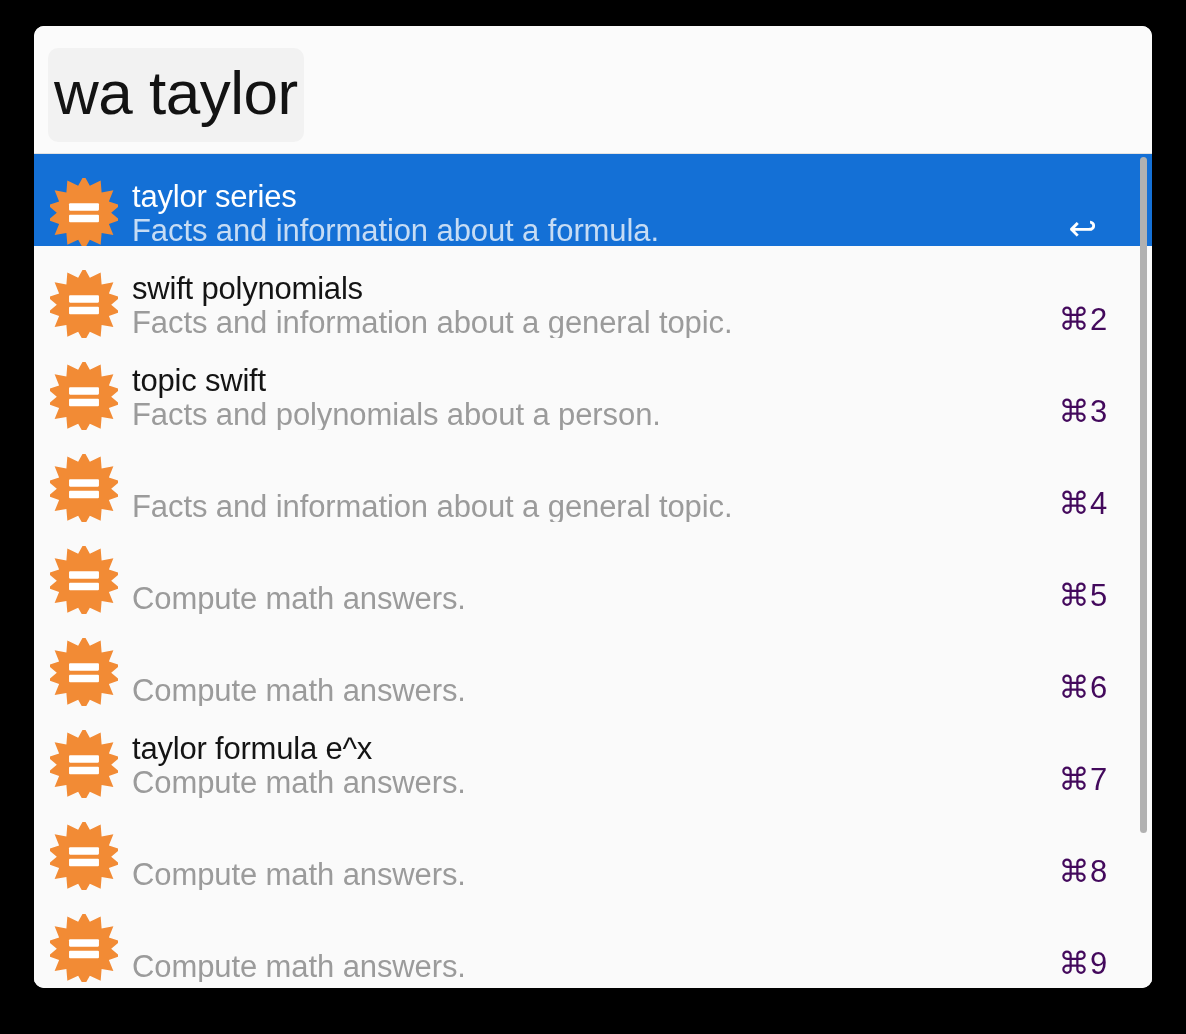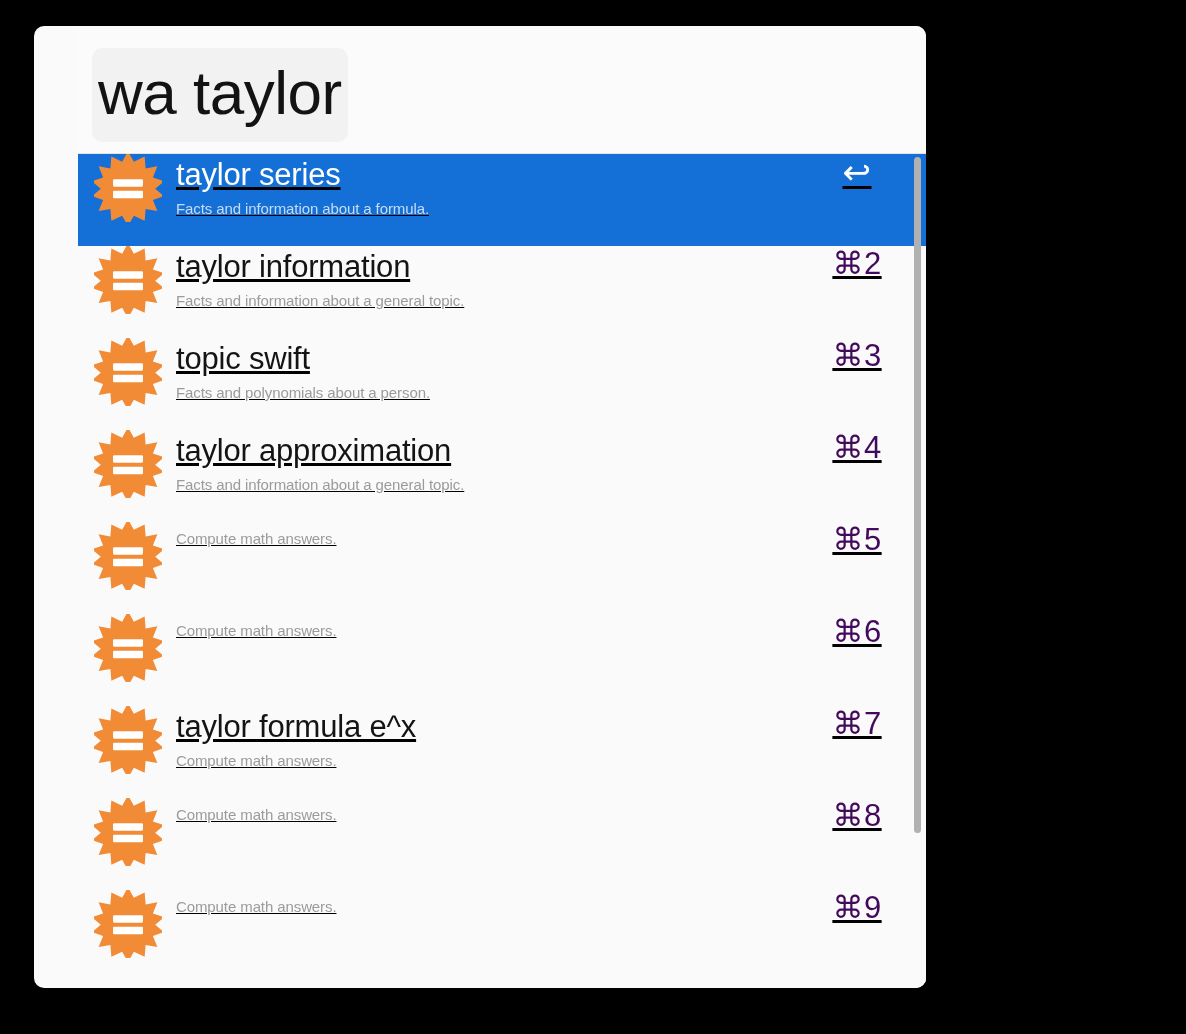--- a/index.html
+++ b/index.html
@@ -10,27 +10,26 @@
     background: #000000;
     overflow: hidden;
     font-family: "Liberation Sans", sans-serif;
     -webkit-font-smoothing: antialiased;
   }
 
   #launcher-window {
     position: absolute;
     left: 34px;
     top: 26px;
-    width: 892px;
+    width: 1118px;
     height: 962px;
     background: #fafafa;
     border-radius: 10px;
     overflow: hidden;
     box-shadow: 0 4px 22px rgba(0,0,0,0.40);
-    padding-left: 44px;
   }
 
   
   #search-bar {
     position: relative;
     height: 128px;
     background: #fbfbfb;
     border-bottom: 1px solid #e3e3e3;
   }
 
@@ -61,25 +60,24 @@
     position: relative;
     height: 834px;
     background: #fafafa;
     overflow: hidden;
   }
 
   .result-row {
     position: relative;
     height: 92px;
     display: flex;
-    align-items: flex-start;
+    align-items: flex-end;
     padding-left: 16px;
     padding-right: 0px;
     background: #fafafa;
-    text-decoration: underline;
   }
 
   .result-row.selected {
     background: #1470d6;
   }
 
   .row-icon {
     width: 68px;
     height: 68px;
     flex: 0 0 68px;
@@ -99,21 +97,21 @@
     font-size: 31px;
     line-height: 38px;
     color: #141414;
     letter-spacing: -0.2px;
     white-space: nowrap;
     overflow: hidden;
     text-overflow: ellipsis;
   }
 
   .row-sub {
-    font-size: 15px;
+    font-size: 31px;
     line-height: 30px;
     color: #9b9b9b;
     letter-spacing: -0.1px;
     white-space: nowrap;
     overflow: hidden;
     text-overflow: ellipsis;
   }
 
   .selected .row-title { color: #ffffff; }
   .selected .row-sub  { color: #c6dcf4; }
@@ -183,21 +181,21 @@
   </div>
         <div class="result-row">
     <div class="row-icon">
       <svg viewBox="0 0 100 100" xmlns="http://www.w3.org/2000/svg" aria-hidden="true">
         <polygon class="star" points="50,2 58.6,17.3 74.5,9.8 75.9,27.3 93.2,24.1 86.6,40.5 103,46 90,57 103,68 86.6,73.5 93.2,89.9 75.9,86.7 74.5,104.2 58.6,96.7 50,112 41.4,96.7 25.5,104.2 24.1,86.7 6.8,89.9 13.4,73.5 -3,68 10,57 -3,46 13.4,40.5 6.8,24.1 24.1,27.3 25.5,9.8 41.4,17.3" transform="translate(0,-6) scale(1)" fill="#f28b35"></polygon>
         <rect x="28" y="37" width="44" height="11" rx="1.5" fill="#ffffff"></rect>
         <rect x="28" y="54" width="44" height="11" rx="1.5" fill="#ffffff"></rect>
       </svg>
     </div>
     <div class="row-text">
-      <div class="row-title">taylor information</div>
+      <div class="row-title">swift polynomials</div>
       <div class="row-sub">Facts and information about a general topic.</div>
     </div>
     <div class="row-hint">⌘2</div>
   </div>
         <div class="result-row">
     <div class="row-icon">
       <svg viewBox="0 0 100 100" xmlns="http://www.w3.org/2000/svg" aria-hidden="true">
         <polygon class="star" points="50,2 58.6,17.3 74.5,9.8 75.9,27.3 93.2,24.1 86.6,40.5 103,46 90,57 103,68 86.6,73.5 93.2,89.9 75.9,86.7 74.5,104.2 58.6,96.7 50,112 41.4,96.7 25.5,104.2 24.1,86.7 6.8,89.9 13.4,73.5 -3,68 10,57 -3,46 13.4,40.5 6.8,24.1 24.1,27.3 25.5,9.8 41.4,17.3" transform="translate(0,-6) scale(1)" fill="#f28b35"></polygon>
         <rect x="28" y="37" width="44" height="11" rx="1.5" fill="#ffffff"></rect>
         <rect x="28" y="54" width="44" height="11" rx="1.5" fill="#ffffff"></rect>
@@ -211,21 +209,20 @@
   </div>
         <div class="result-row">
     <div class="row-icon">
       <svg viewBox="0 0 100 100" xmlns="http://www.w3.org/2000/svg" aria-hidden="true">
         <polygon class="star" points="50,2 58.6,17.3 74.5,9.8 75.9,27.3 93.2,24.1 86.6,40.5 103,46 90,57 103,68 86.6,73.5 93.2,89.9 75.9,86.7 74.5,104.2 58.6,96.7 50,112 41.4,96.7 25.5,104.2 24.1,86.7 6.8,89.9 13.4,73.5 -3,68 10,57 -3,46 13.4,40.5 6.8,24.1 24.1,27.3 25.5,9.8 41.4,17.3" transform="translate(0,-6) scale(1)" fill="#f28b35"></polygon>
         <rect x="28" y="37" width="44" height="11" rx="1.5" fill="#ffffff"></rect>
         <rect x="28" y="54" width="44" height="11" rx="1.5" fill="#ffffff"></rect>
       </svg>
     </div>
     <div class="row-text">
-      <div class="row-title">taylor approximation</div>
       <div class="row-sub">Facts and information about a general topic.</div>
     </div>
     <div class="row-hint">⌘4</div>
   </div>
         <div class="result-row">
     <div class="row-icon">
       <svg viewBox="0 0 100 100" xmlns="http://www.w3.org/2000/svg" aria-hidden="true">
         <polygon class="star" points="50,2 58.6,17.3 74.5,9.8 75.9,27.3 93.2,24.1 86.6,40.5 103,46 90,57 103,68 86.6,73.5 93.2,89.9 75.9,86.7 74.5,104.2 58.6,96.7 50,112 41.4,96.7 25.5,104.2 24.1,86.7 6.8,89.9 13.4,73.5 -3,68 10,57 -3,46 13.4,40.5 6.8,24.1 24.1,27.3 25.5,9.8 41.4,17.3" transform="translate(0,-6) scale(1)" fill="#f28b35"></polygon>
         <rect x="28" y="37" width="44" height="11" rx="1.5" fill="#ffffff"></rect>
         <rect x="28" y="54" width="44" height="11" rx="1.5" fill="#ffffff"></rect>

